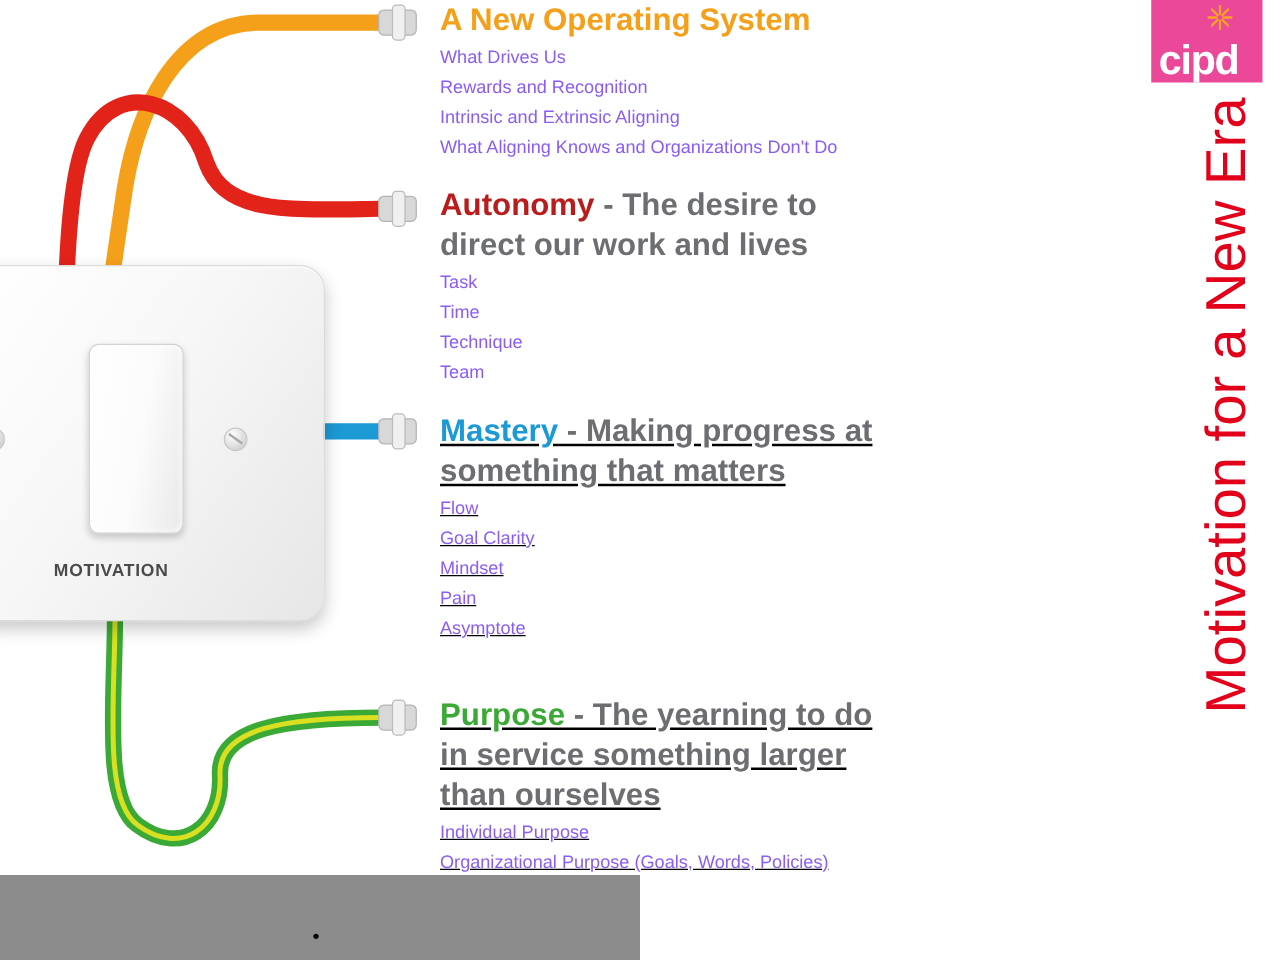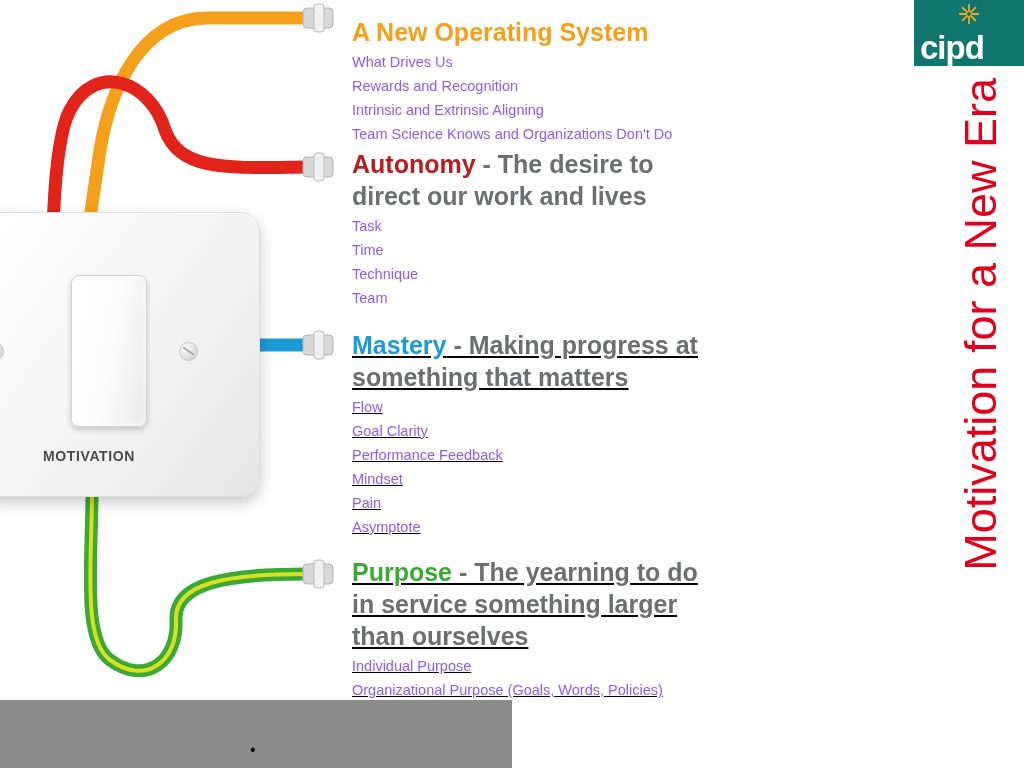--- a/index.html
+++ b/index.html
@@ -19,24 +19,24 @@
   #right-rail {
     position: absolute;
     top: 0;
     right: 0;
     width: 96px;
     height: 768px;
   }
   #cipd-logo {
     position: absolute;
     top: 0;
-    right: 0;
-    width: 110px;
+    right: 14px;
+    width: 89px;
     height: 66px;
-    background: #0f766e;
+    background: #ec4899;
     color: #ffffff;
     box-sizing: border-box;
   }
   #cipd-logo .cipd-word {
     position: absolute;
     left: 6px;
     bottom: 2px;
     font-family: "Liberation Sans", sans-serif;
     font-size: 33px;
     font-weight: bold;
@@ -165,21 +165,21 @@
     padding: 0;
     list-style: none;
   }
   .branch-items li {
     font-family: "Liberation Sans", sans-serif;
     font-size: 14.5px;
     line-height: 24px;
     color: #8b5cf6;
   }
 
-  #branch-os     { top: 16px; }
+  #branch-os     { top: 0px; }
   #branch-auto   { top: 148px; }
   #branch-mast   { top: 329px; text-decoration: underline; }
   #branch-purp   { top: 556px; text-decoration: underline; }
 
   
   #bottom-bar {
     position: absolute;
     left: 0;
     top: 700px;
     width: 512px;
@@ -237,21 +237,21 @@
   </div>
 
   <div class="branch" id="branch-os">
     <div class="branch-heading">
       <span class="accent" style="color:#f5a01a">A New Operating System</span><span></span>
     </div>
     <ul class="branch-items">
       <li>What Drives Us</li>
       <li>Rewards and Recognition</li>
       <li>Intrinsic and Extrinsic Aligning</li>
-      <li>Team Science Knows and Organizations Don't Do</li>
+      <li>What Aligning Knows and Organizations Don't Do</li>
     </ul>
   </div>
 
   <div class="branch" id="branch-auto">
     <div class="branch-heading" style="max-width:360px">
       <span class="accent" style="color:#b91c1c">Autonomy</span><span> - The desire to direct our work and lives</span>
     </div>
     <ul class="branch-items">
       <li>Task</li>
       <li>Time</li>
@@ -260,21 +260,20 @@
     </ul>
   </div>
 
   <div class="branch" id="branch-mast">
     <div class="branch-heading" style="max-width:370px">
       <span class="accent" style="color:#1c9ad6">Mastery</span><span> - Making progress at something that matters</span>
     </div>
     <ul class="branch-items">
       <li>Flow</li>
       <li>Goal Clarity</li>
-      <li>Performance Feedback</li>
       <li>Mindset</li>
       <li>Pain</li>
       <li>Asymptote</li>
     </ul>
   </div>
 
   <div class="branch" id="branch-purp">
     <div class="branch-heading" style="max-width:360px">
       <span class="accent" style="color:#3aa935">Purpose</span><span> - The yearning to do in service something larger than ourselves</span>
     </div>

